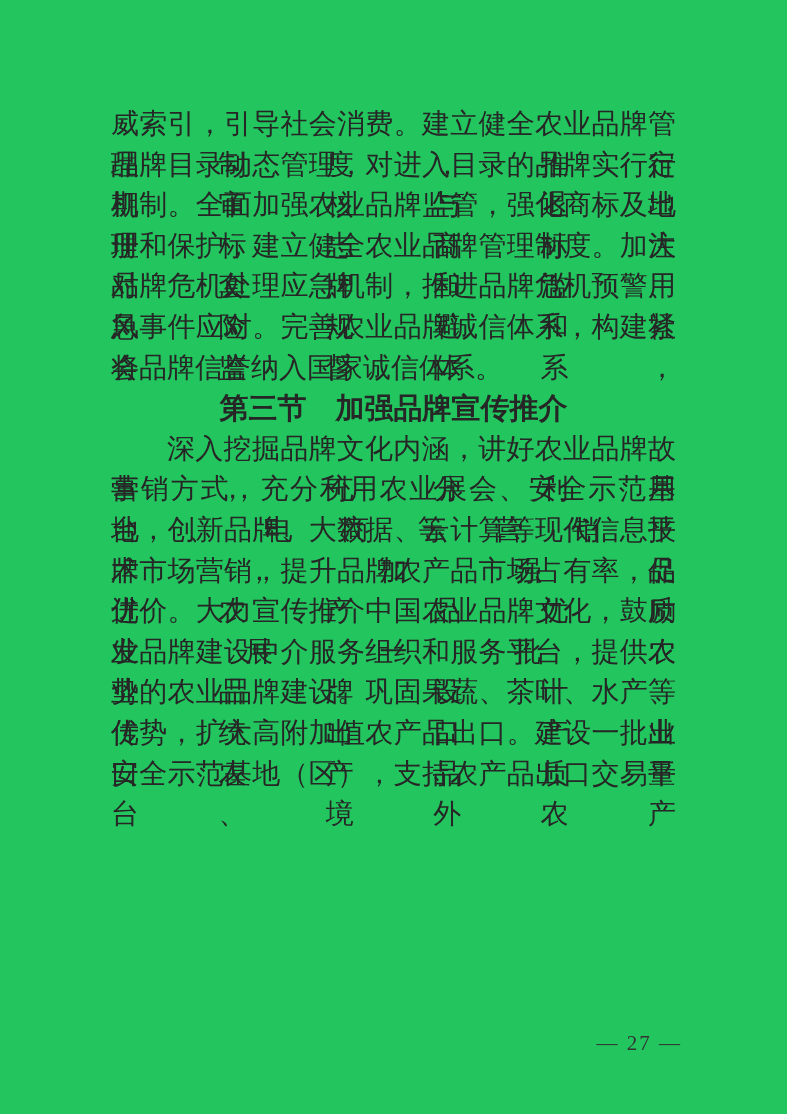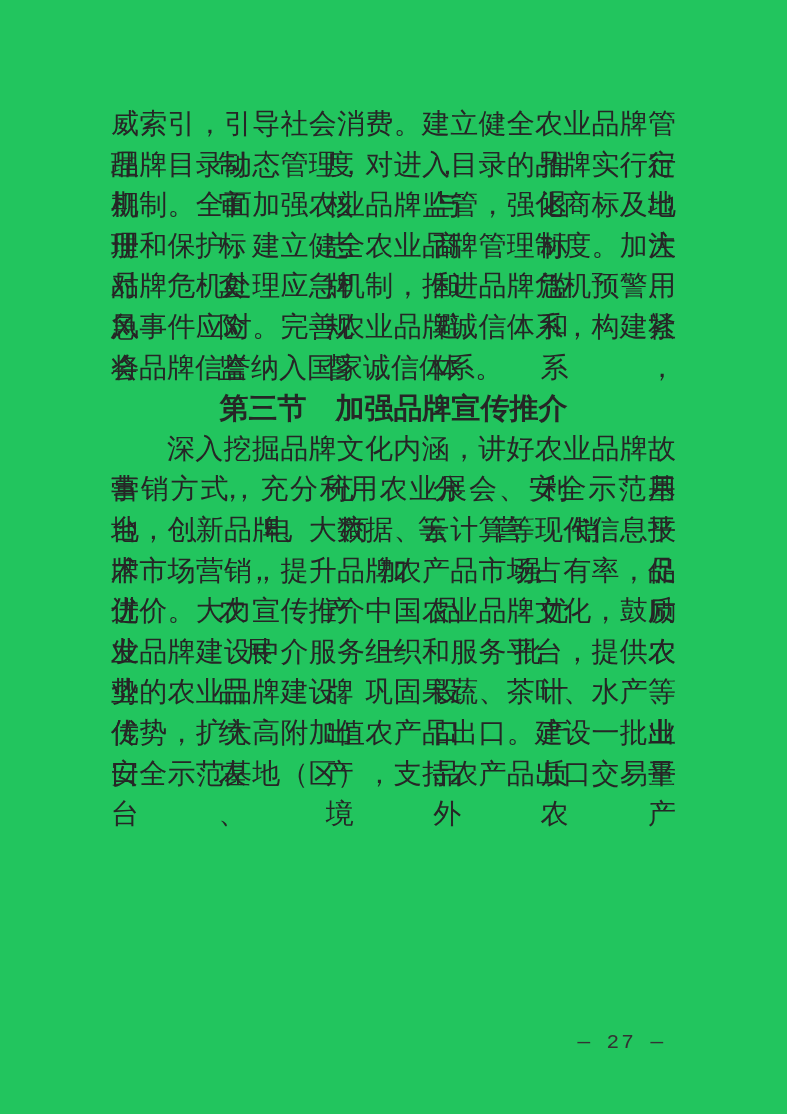--- a/index.html
+++ b/index.html
@@ -42,26 +42,26 @@
   .ln.heading {
     text-align: left;
     text-align-last: center;
     font-weight: bold;
     font-size: 29px;
     white-space: nowrap;
   }
   .pagenum {
     position: absolute;
     top: 1028px;
-    right: 122px;
+    right: 105px;
     font-size: 21px;
     line-height: 30px;
     color: #333333;
     letter-spacing: 2px;
-    font-family: Liberation Mono, monospace;
+    font-family: Liberation Serif, serif;
   }
 </style>
 </head>
 <body>
 
 <div class="page">
   <div class="textblock">
     <div class="ln just">威索引，引导社会消费。建立健全农业品牌管理制度，推行</div>
     <div class="ln just">品牌目录动态管理，对进入目录的品牌实行定期审核与退出</div>
     <div class="ln just">机制。全面加强农业品牌监管，强化商标及地理标志商标注</div>

